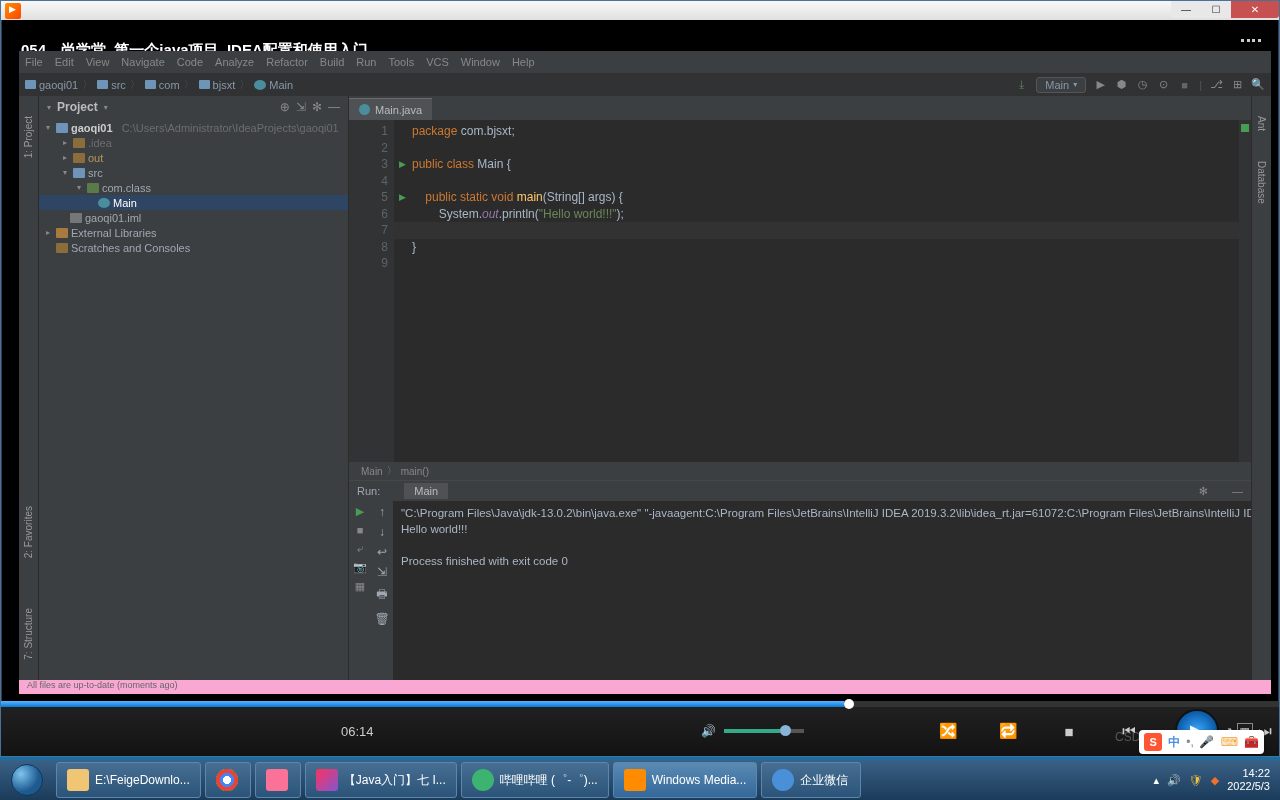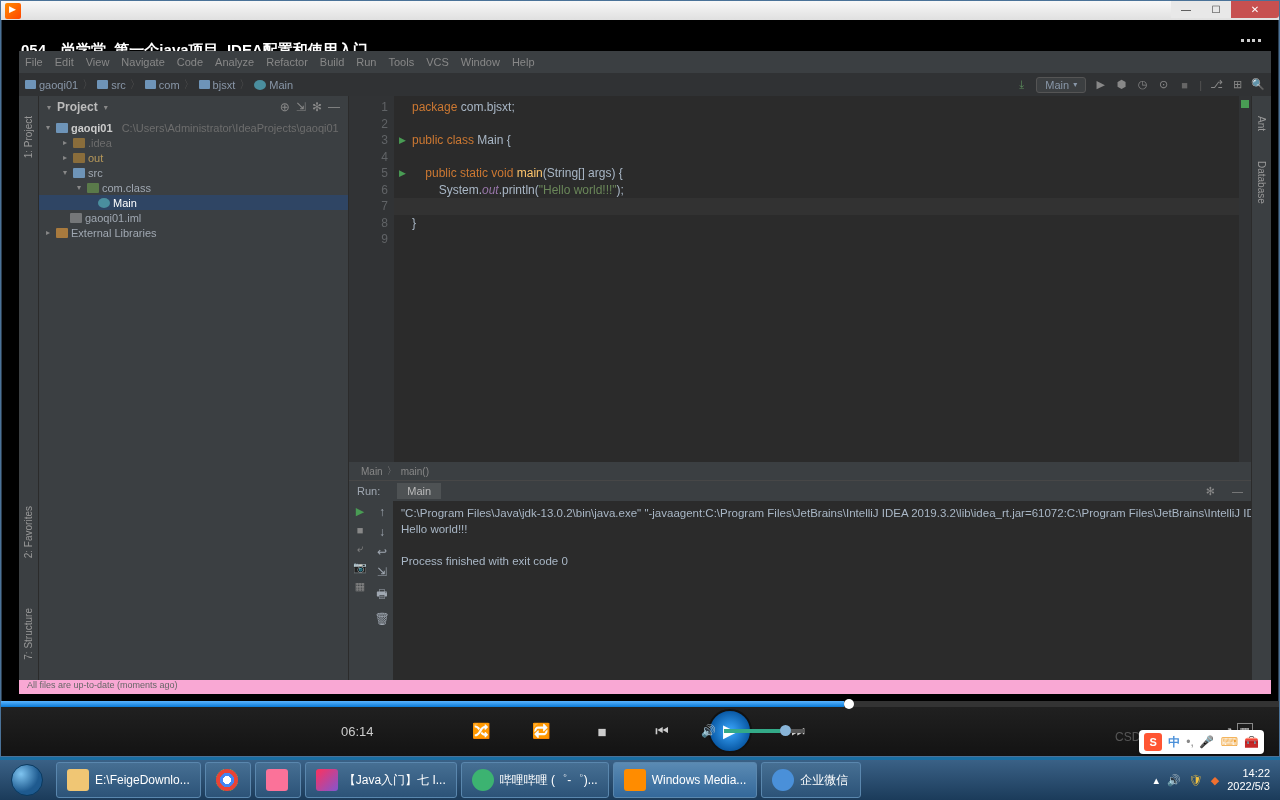--- a/index.html
+++ b/index.html
@@ -77,39 +77,39 @@
 .fld { color:#9876aa; font-style:italic; }
 .cursor { display:inline-block; width:1px; height:14px; background:#bbb; vertical-align:middle; }
 .cur-line-bg { position:absolute; left:0; right:0; height:16.5px; background:#323232; }
 .analysis-bar { width:12px; background:#313335; }
 .analysis-bar .ok { width:8px; height:8px; background:#499c54; margin:4px auto 0; }
 
 .breadcrumb-bar { height:18px; background:#3b3f42; padding:0 12px; display:flex; align-items:center; font-size:10px; color:#888; gap:4px; }
 
 
 .run-panel { height:200px; background:#2b2b2b; border-top:1px solid #474747; display:flex; flex-direction:column; }
-.run-header { height:20px; background:#3b3f42; display:flex; align-items:center; padding:0 8px; gap:17px; font-size:11px; }
+.run-header { height:20px; background:#3b3f42; display:flex; align-items:center; padding:0 8px; gap:24px; font-size:11px; }
 .run-header .rtab { background:#4e5254; padding:2px 10px; color:#bbb; }
 .run-header .spacer { flex:1; }
 .run-body { flex:1; display:flex; }
 .run-toolbar { width:22px; background:#3b3f42; display:flex; flex-direction:column; align-items:center; padding-top:4px; gap:6px; }
 .run-toolbar span { color:#888; font-size:11px; }
 .run-toolbar .g { color:#499c54; }
 .run-toolbar2 { width:22px; background:#3b3f42; display:flex; flex-direction:column; align-items:center; padding-top:4px; gap:6px; }
 .console { flex:1; padding:4px 8px; font-family:Consolas,monospace; font-size:11.5px; color:#a9b7c6; line-height:16px; overflow:hidden; white-space:pre; }
 
 .ide-statusbar { height:20px; background:#3b3f42; display:flex; align-items:center; padding:0 8px; gap:14px; font-size:10px; color:#888; }
 .ide-statusbar .spacer { flex:1; }
 
 
 .wmp-controls { position:absolute; left:0; bottom:0; width:100%; height:55px; background:linear-gradient(#222,#131313); }
 .wmp-progress { height:6px; background:#333; position:relative; margin-bottom:6px; }
 .wmp-progress-fill { height:100%; background:linear-gradient(#5ab4ff,#0a7ad6); width:66%; }
 .wmp-progress-thumb { position:absolute; left:66%; top:-2px; width:10px; height:10px; background:#fff; border-radius:50%; }
-.wmp-ctrl-row { display:flex; align-items:center; justify-content:center; gap:32px; height:36px; position:relative; }
+.wmp-ctrl-row { display:flex; align-items:center; justify-content:flex-end; gap:32px; height:36px; position:relative; }
 .wmp-time { position:absolute; left:340px; color:#ccc; font-size:13px; }
 .wmp-cbtn { width:28px; height:28px; color:#ccc; font-size:15px; display:flex; align-items:center; justify-content:center; border-radius:50%; }
 .wmp-play { width:44px; height:44px; background:radial-gradient(circle,#3ba8ff 0%,#0a5aa6 70%); border-radius:50%; border:2px solid #111; color:#fff; font-size:18px; display:flex; align-items:center; justify-content:center; }
 .wmp-vol { position:absolute; left:700px; display:flex; align-items:center; gap:8px; }
 .wmp-vol-slider { width:80px; height:4px; background:#555; position:relative; }
 .wmp-vol-fill { height:100%; width:70%; background:#3a8; }
 .wmp-vol-thumb { position:absolute; left:70%; top:-4px; width:11px; height:11px; background:#88b4d8; border-radius:50%; }
 .wmp-view { position:absolute; right:26px; color:#ccc; font-size:11px; display:flex; align-items:center; gap:4px; }
 
 
@@ -273,24 +273,35 @@
           <div class="tree-row">
               <span class="pad" style="width:24px"></span>
               <span class="tree-icon ti-file"></span>
               <span>gaoqi01.iml</span>
             </div>
           <div class="tree-row">
               <span class="arrow">▸</span>
               <span class="tree-icon ti-lib"></span>
               <span>External Libraries</span>
             </div>
+          <div class="tree-row">
+              <span class="pad" style="width:10px"></span>
+              <span class="tree-icon ti-folder-dim"></span>
+              <span>Scratches and Consoles</span>
+            </div>
         </div>
       </div>
 
       <div class="editor-area">
+        <div class="editor-tabs">
+          <div class="editor-tab">
+              <span class="c-icon"></span>
+              <span>Main.java</span>
+            </div>
+        </div>
         <div class="editor">
           <div class="gutter">
             <div class="ln">1</div>
               <div class="ln">2</div>
               <div class="ln">3<span class="run-mark" style="top:36px">▶</span></div>
               <div class="ln">4</div>
               <div class="ln">5<span class="run-mark" style="top:69px">▶</span></div>
               <div class="ln">6</div>
               <div class="ln">7</div>
               <div class="ln">8</div>

